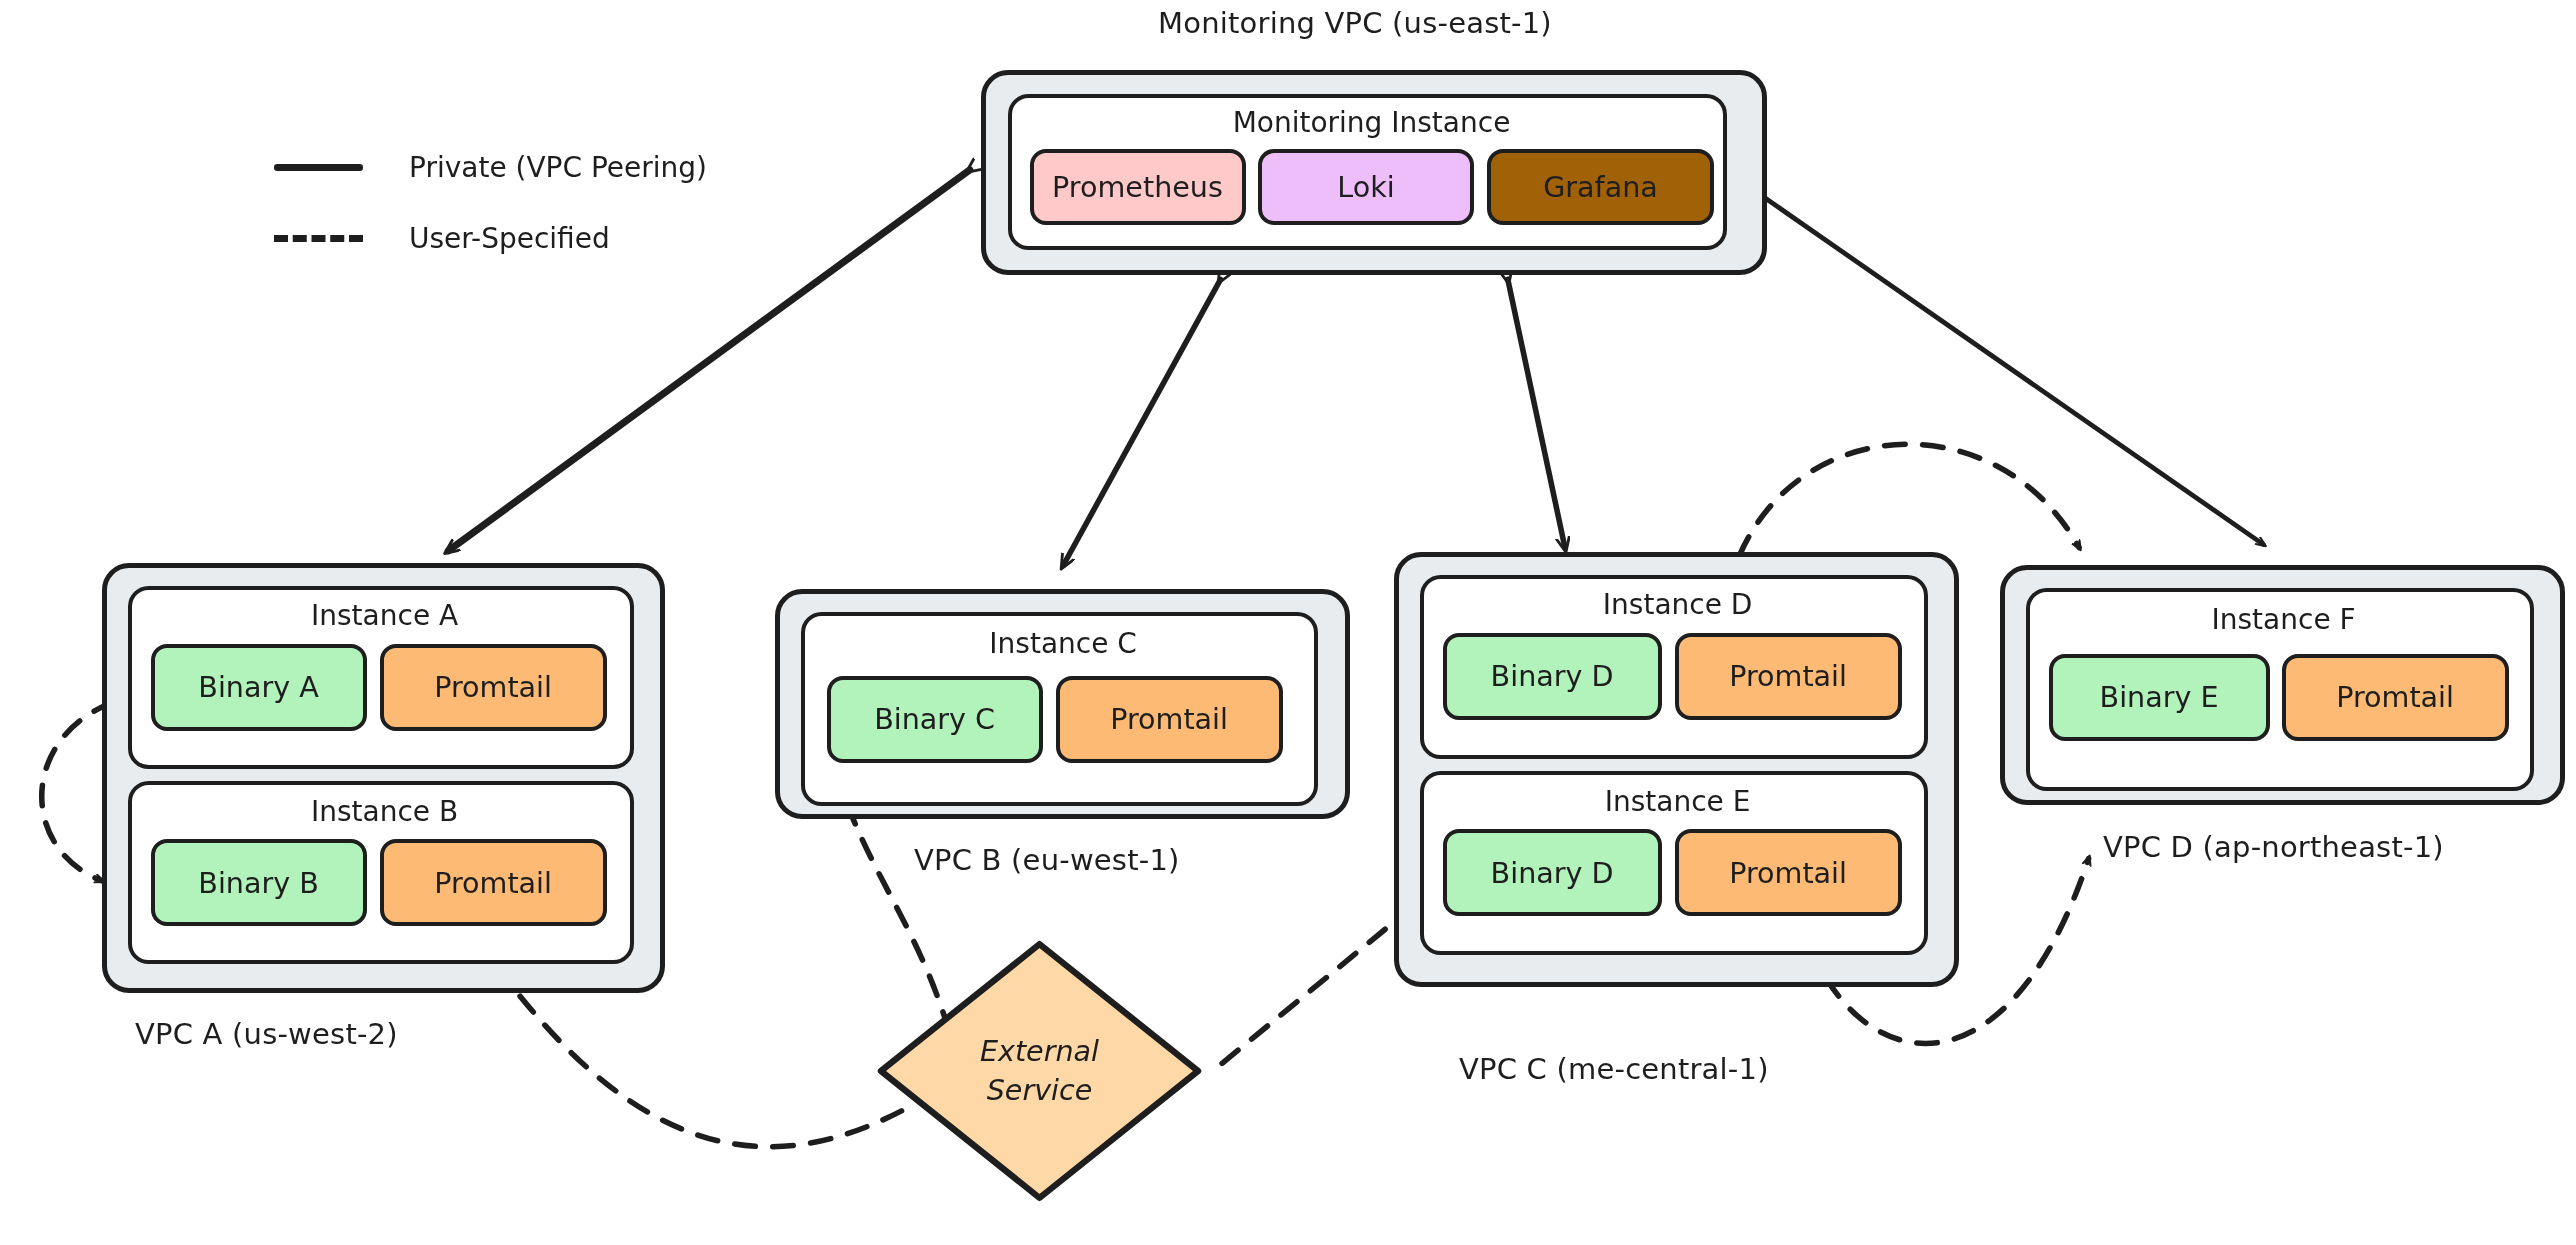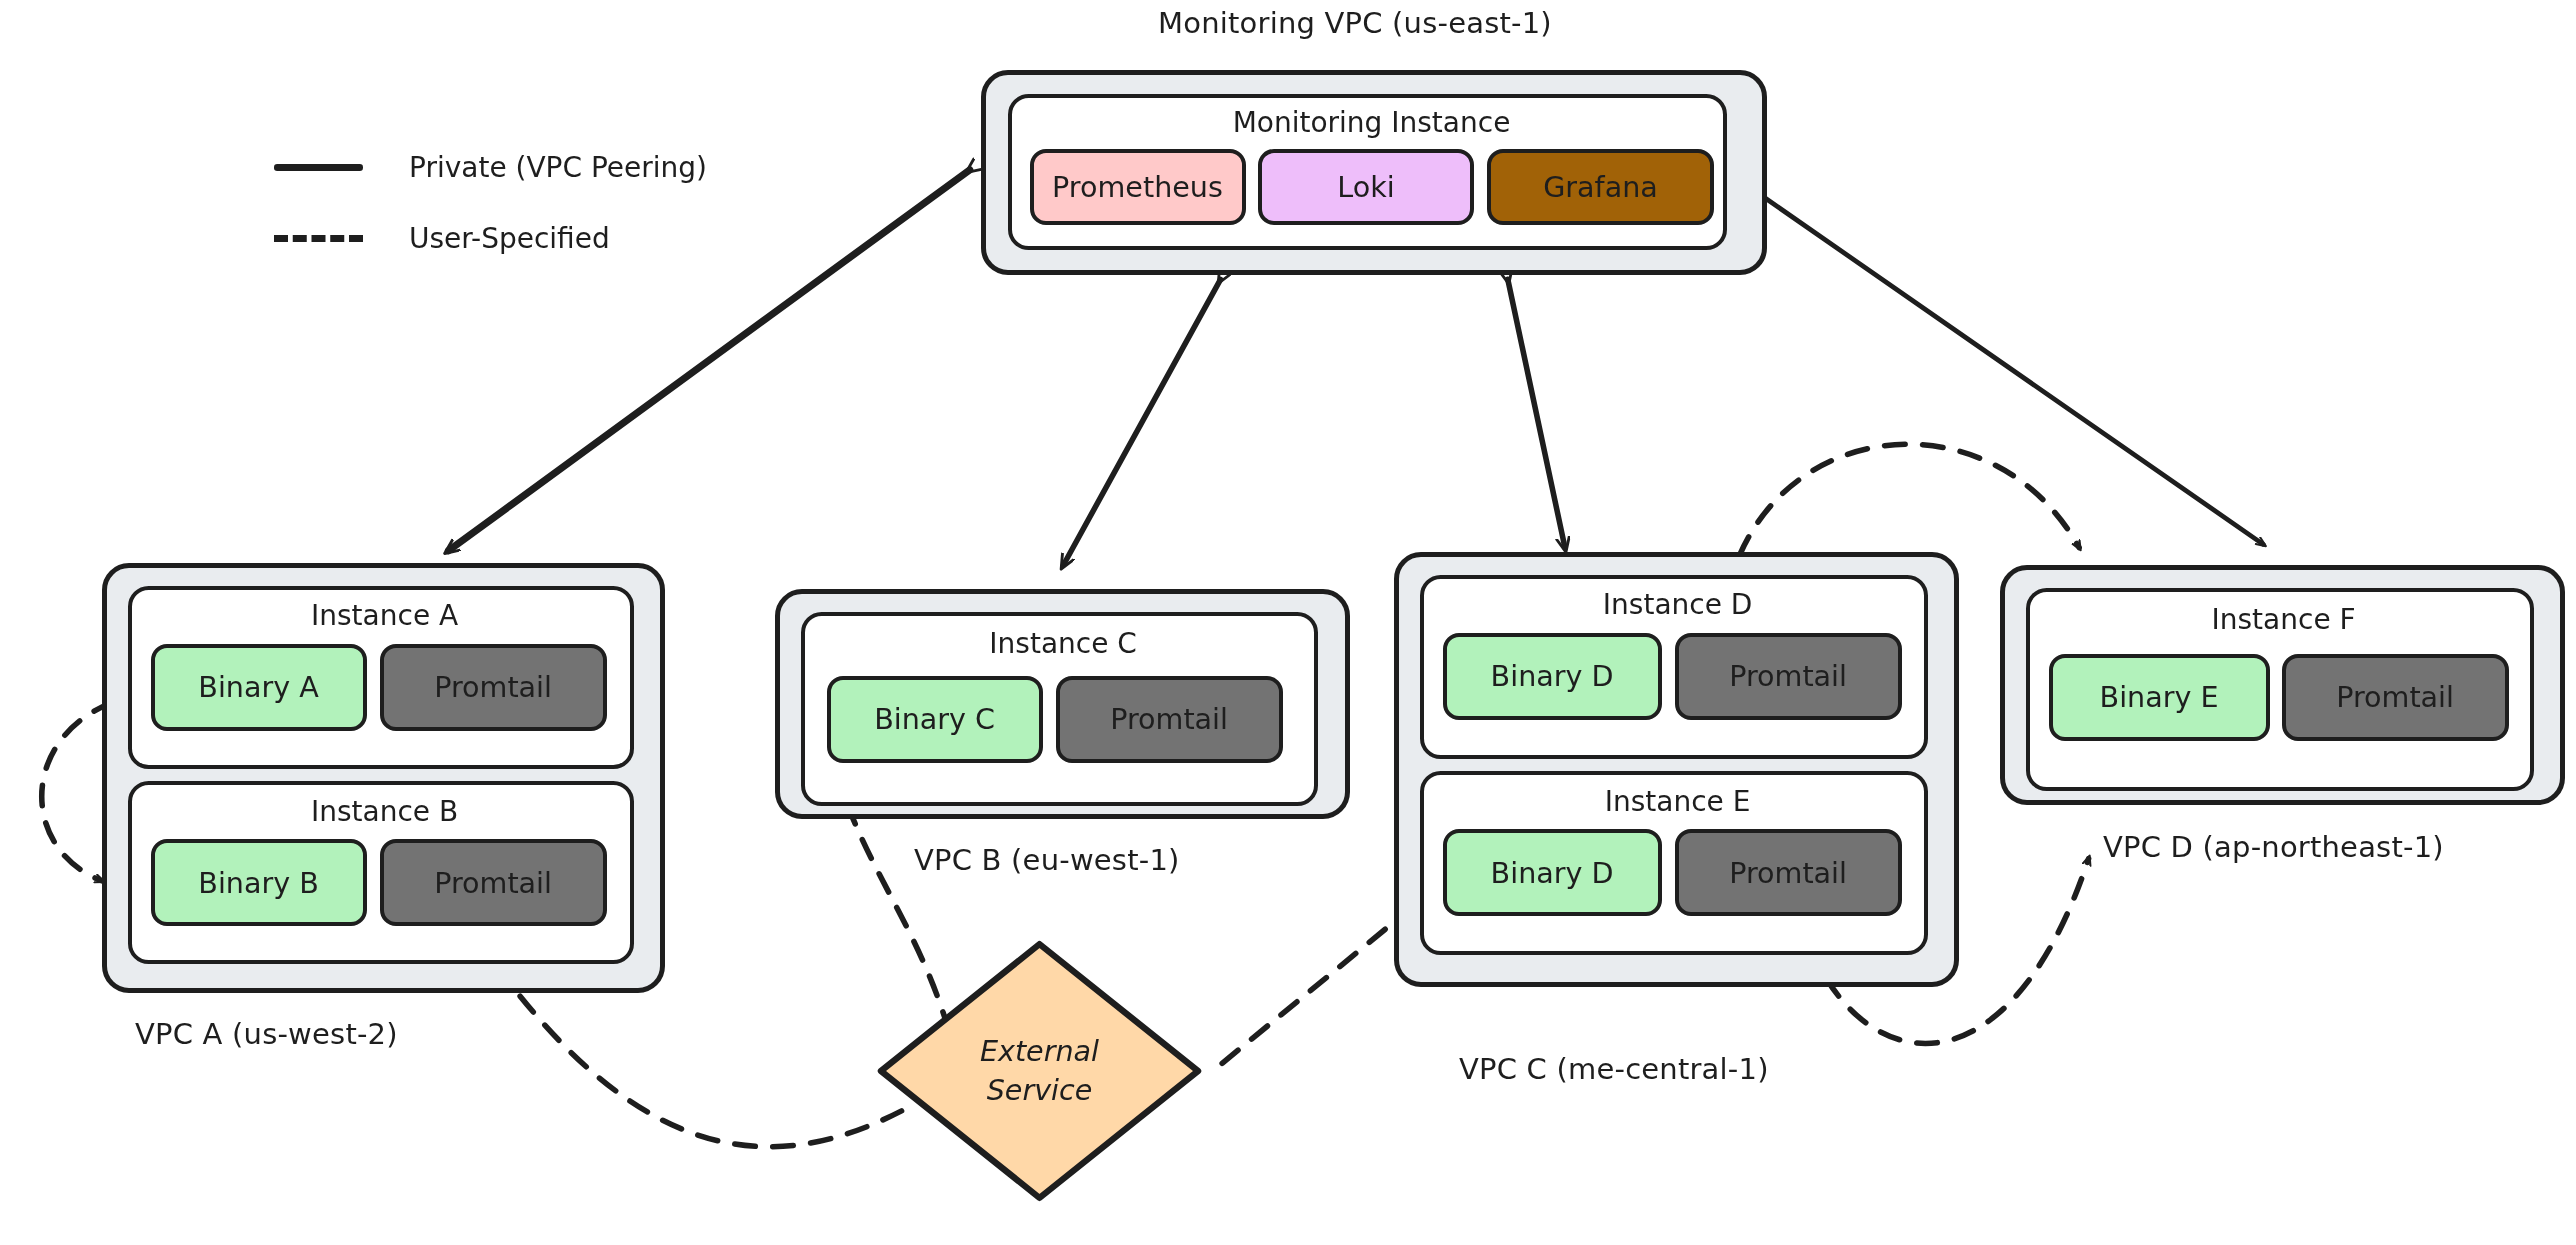--- a/index.html
+++ b/index.html
@@ -35,21 +35,21 @@
   .instance .inst-title{
     position:absolute;left:0;right:0;text-align:center;white-space:nowrap;
   }
   
   .chip{
     position:absolute;border:4.8px solid #1e1e1e;border-radius:16px;
     box-sizing:border-box;display:flex;align-items:center;justify-content:center;
     font-size:28.6px;color:#1e1e1e;
   }
   .chip.green {background:#b2f2bb;}
-  .chip.yellow{background:#737373;}
+  .chip.yellow{background:#fdba74;}
   .chip.pink  {background:#ffc9c9;}
   .chip.purple{background:#eebefa;}
   .chip.blue  {background:#a16207;}
 
   
   .diamond-wrap{position:absolute;}
   .diamond-wrap .dtext{
     position:absolute;inset:0;display:flex;flex-direction:column;
     align-items:center;justify-content:center;font-size:28.6px;
     line-height:1.35;text-align:center;pointer-events:none;font-style:italic;

